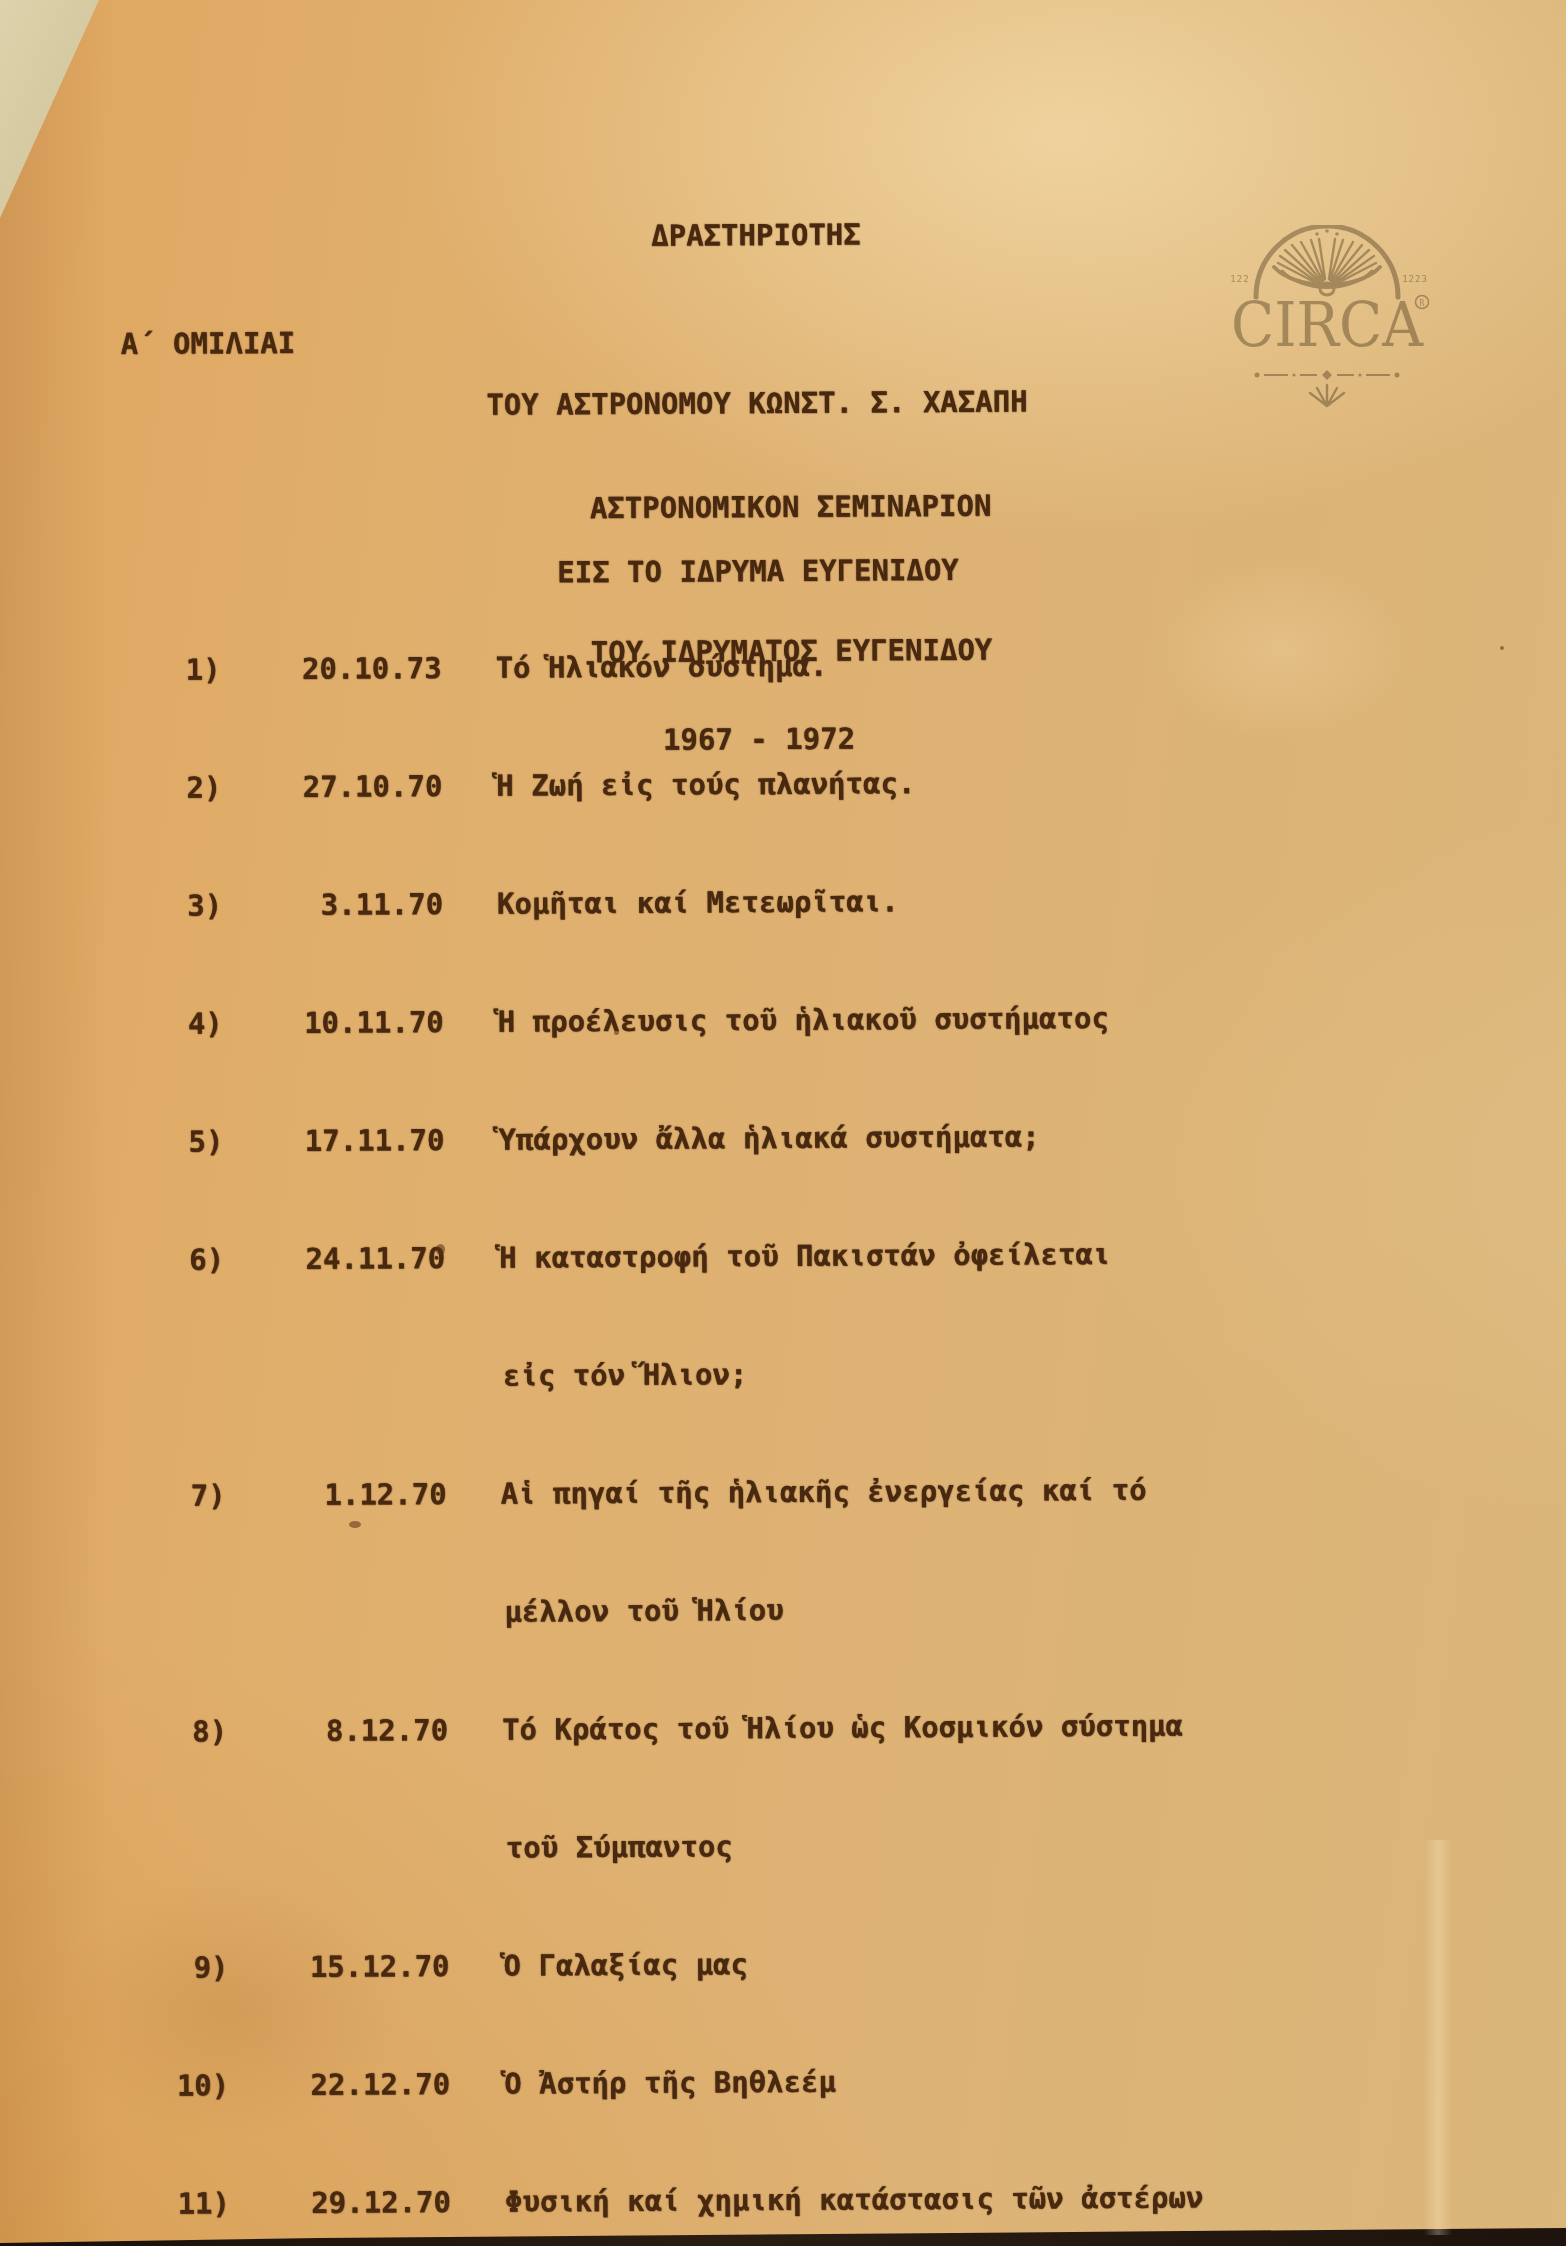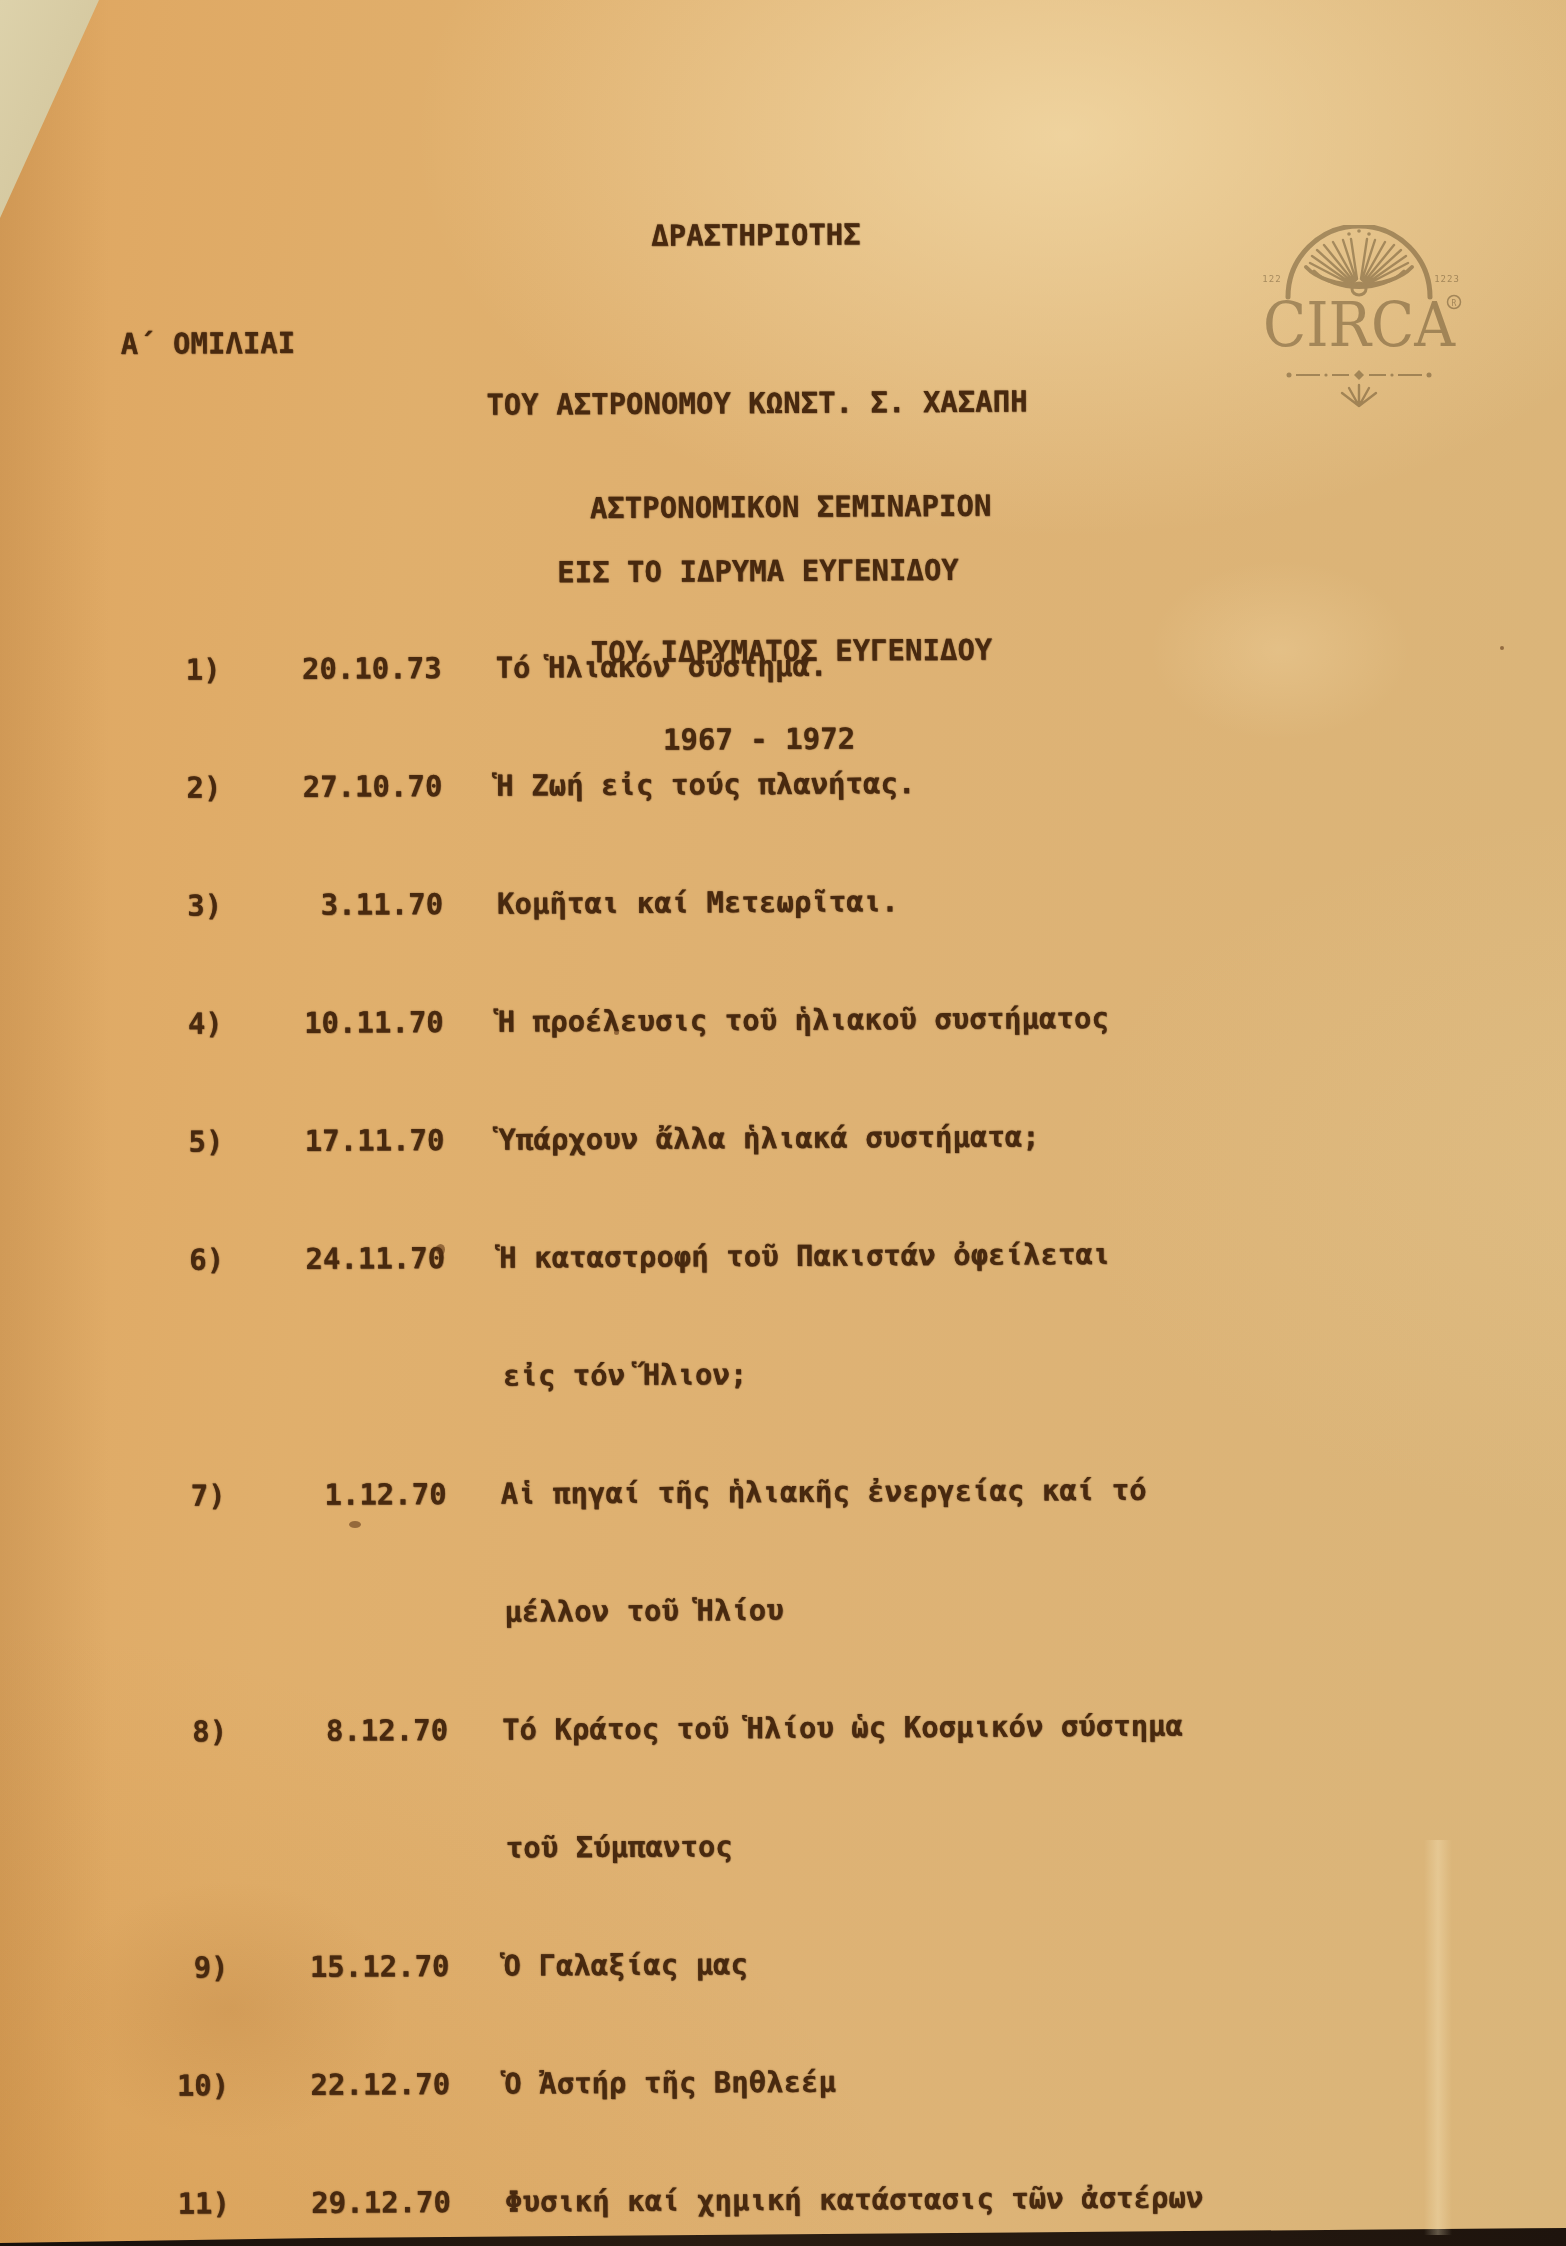--- a/index.html
+++ b/index.html
@@ -25,21 +25,21 @@
          z-index:1;}
   .crease{position:absolute;left:1424px;top:1840px;width:28px;height:395px;z-index:2;
          background:linear-gradient(90deg,rgba(255,240,200,0),rgba(255,242,205,.30),rgba(255,240,200,0));}
   .stain{position:absolute;border-radius:50%;z-index:2;pointer-events:none;}
   .stain.s1{left:1150px;top:560px;width:260px;height:180px;
          background:radial-gradient(closest-side,rgba(255,235,190,.22),rgba(255,235,190,0));}
   .stain.s2{left:60px;top:1880px;width:340px;height:260px;
          background:radial-gradient(closest-side,rgba(150,85,25,.15),rgba(150,85,25,0));}
   .speck{position:absolute;border-radius:50%;background:rgba(88,48,18,.55);z-index:4;}
   
-  .watermark{position:absolute;left:1248px;top:225px;width:222px;height:188px;z-index:2;
+  .watermark{position:absolute;left:1216px;top:225px;width:222px;height:188px;z-index:2;
          opacity:.52;mix-blend-mode:multiply;}
   .watermark svg{display:block;width:100%;height:100%;}
   .wm-serif{font-family:"DejaVu Serif",serif;}
   
   .doc{position:absolute;left:0;top:0;width:1566px;height:2246px;z-index:3;
          transform:rotate(-0.35deg);transform-origin:50% 40%;
          color:#48290f;font-size:29px;font-weight:700;white-space:pre;
          text-shadow:0 0 1.3px rgba(72,41,15,.85),0.6px 0.6px 0 rgba(72,41,15,.3);}
   .header{position:absolute;left:465px;top:95px;width:590px;text-align:center;line-height:56px;}
   .section-label{position:absolute;left:124px;top:316px;line-height:49px;}

